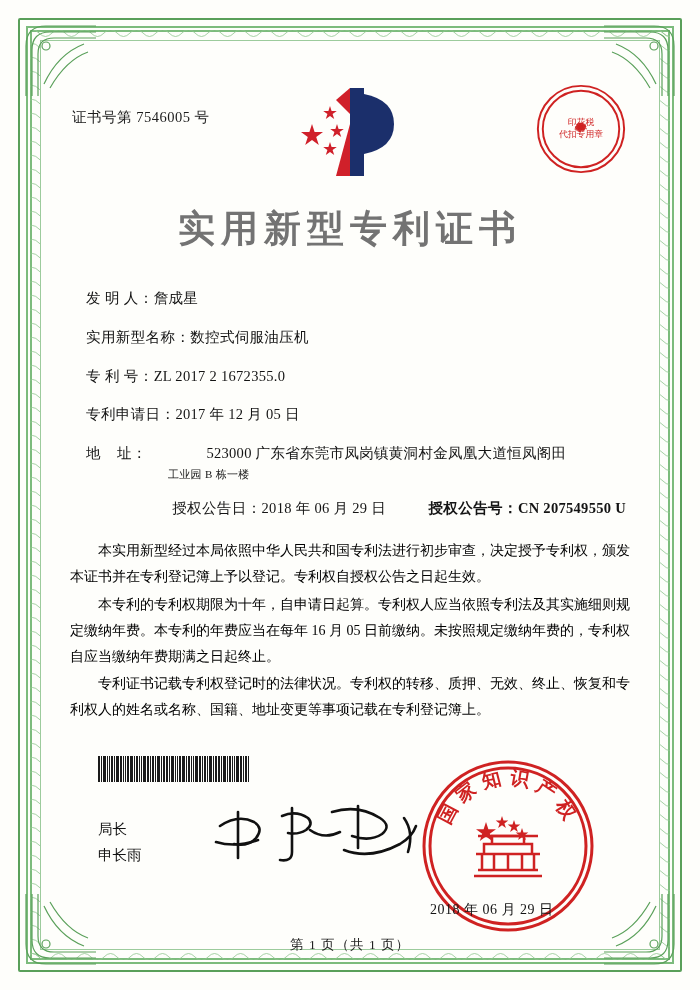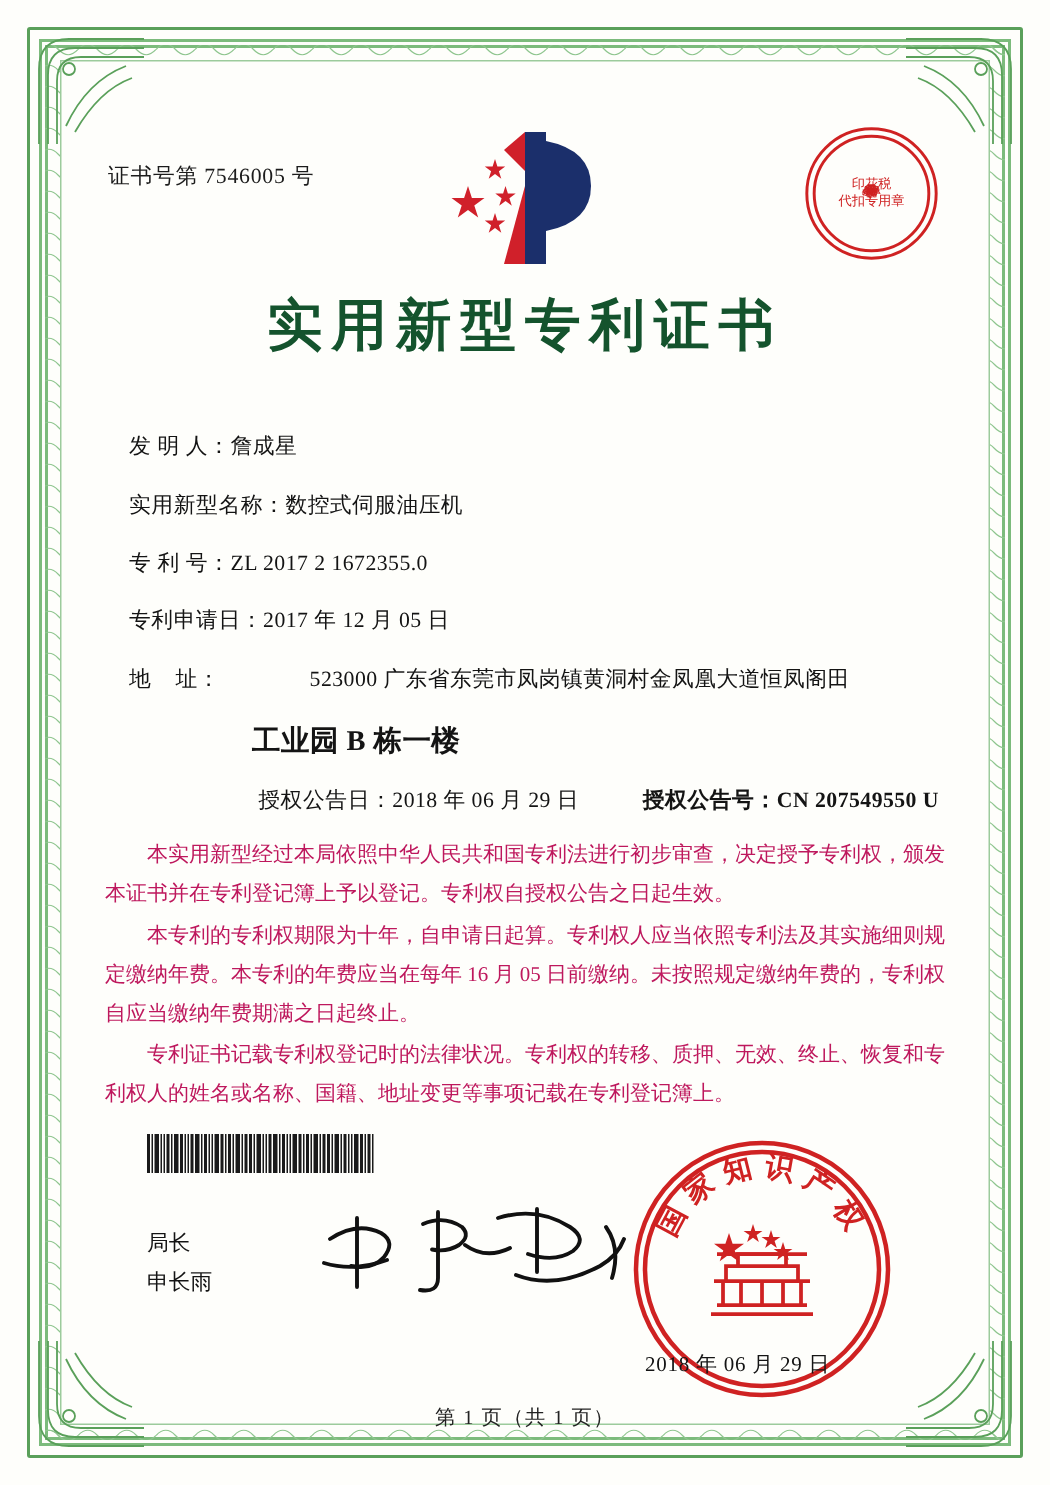--- a/index.html
+++ b/index.html
@@ -82,27 +82,27 @@
 
   
   .top-seal {
     position: absolute;
     right: 12px; top: 24px;
     width: 98px; height: 98px;
   }
 
   .title {
     position: absolute;
-    left: 0; top: 136px;
+    left: 0; top: 148px;
     width: 584px;
     text-align: center;
     font-size: 37px;
     font-weight: bold;
     letter-spacing: 6px;
-    color: #14532d;
+    color: #737373;
     font-family: "DejaVu Serif", "Liberation Serif", serif;
   }
 
   .fields {
     position: absolute;
     left: 28px; top: 232px;
     width: 540px;
     font-size: 14.5px;
     color: #141414;
   }
@@ -116,40 +116,39 @@
     flex: 0 0 auto;
     white-space: pre;
     letter-spacing: 0.4px;
   }
   .fvalue {
     flex: 1 1 auto;
     letter-spacing: 0.3px;
   }
   .addr-second {
     margin-left: 82px;
-    margin-top: 16px;
-    font-size: 19px;
+    margin-top: 2px;
+    font-size: 11px;
     letter-spacing: 0.3px;
-    font-weight: bold;
   }
   .two-col {
     display: flex;
     margin-bottom: 6px;
     text-align: right;
   }
   .two-col .col-a { width: 300px; }
   .two-col .col-b { flex: 1; font-weight: bold; }
 
   .paragraphs {
     position: absolute;
-    left: 12px; top: 502px;
+    left: 12px; top: 482px;
     width: 560px;
     font-size: 14px;
     line-height: 1.85;
-    color: #be185d;
+    color: #000000;
     text-align: justify;
   }
   .paragraphs p {
     margin: 0 0 2px 0;
     text-indent: 28px;
   }
 
   
   .barcode {
     position: absolute;

